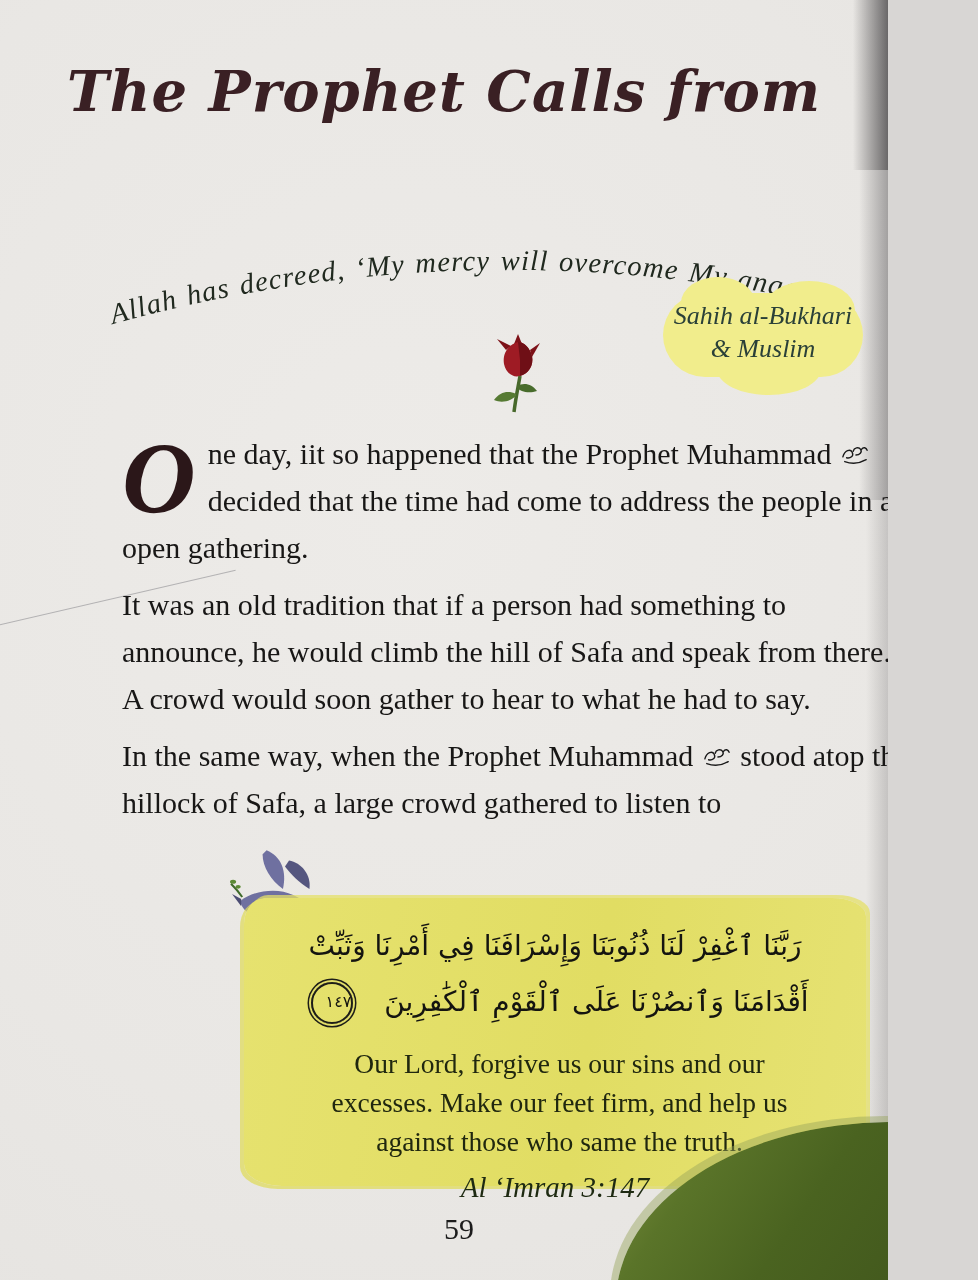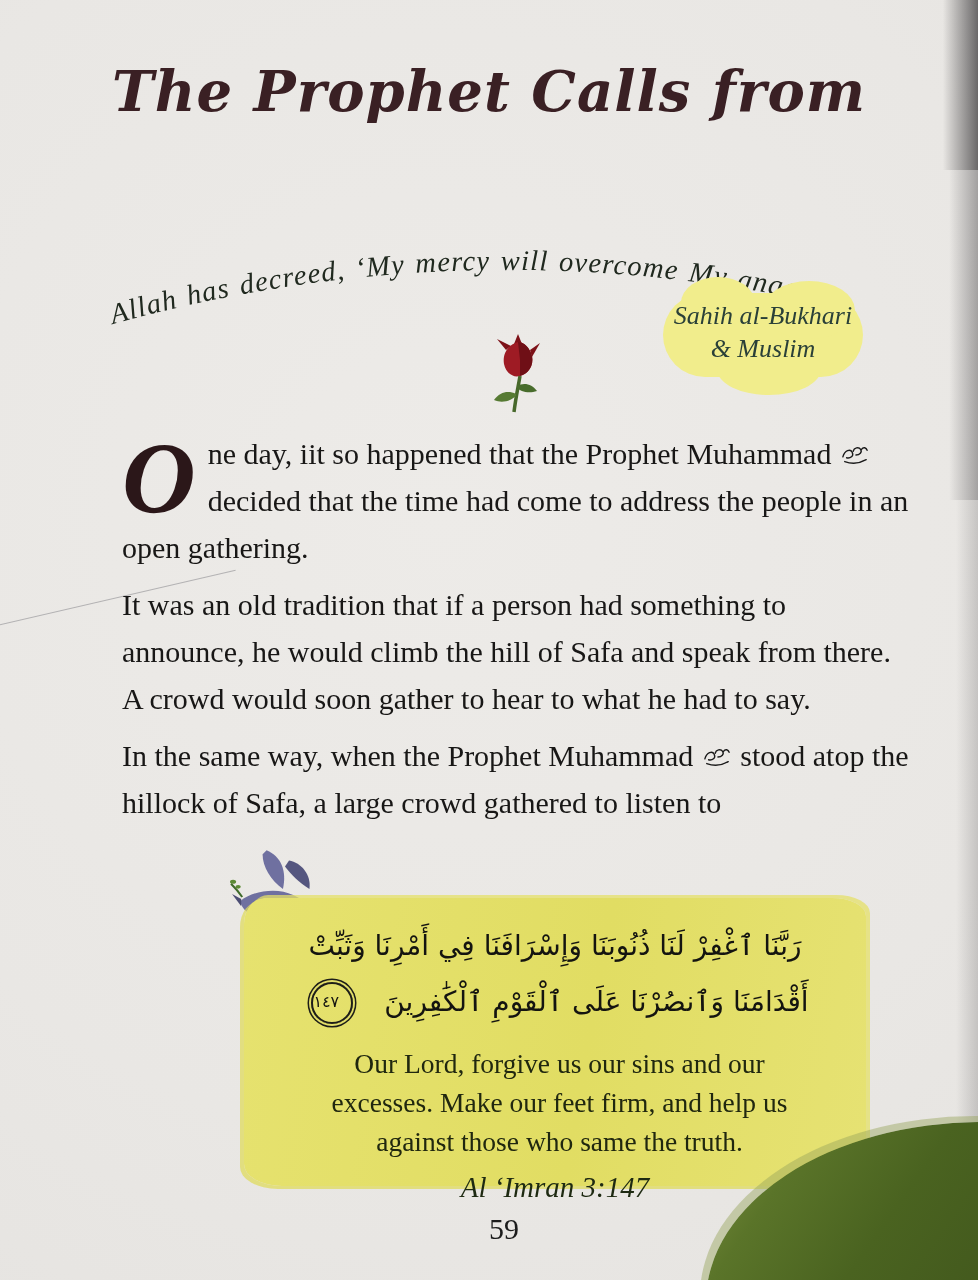--- a/index.html
+++ b/index.html
@@ -1,18 +1,18 @@
 <!DOCTYPE html>
 <html><head>
 <meta charset="utf-8">
 <style>
   html,body{margin:0;padding:0;}
   body{width:978px;height:1280px;overflow:hidden;background:#d8d6d4;}
   .page{
-    position:relative;width:978px;height:1280px;overflow:hidden;
+    position:relative;width:888px;height:1280px;overflow:hidden;
     background:
       radial-gradient(120% 90% at 45% 40%, #edebe8 0%, #e9e7e4 55%, #e4e2df 100%);
     font-family:"Liberation Serif","DejaVu Serif",serif;
   }
 
   
   .edge-shadow-a{position:absolute;top:0;right:0;width:44px;height:170px;
     background:linear-gradient(to left, rgba(28,26,29,.62), rgba(28,26,29,0) 80%);}
   .edge-shadow-b{position:absolute;top:170px;right:0;width:34px;height:330px;
     background:linear-gradient(to left, rgba(48,46,50,.38), rgba(48,46,50,0) 85%);}
@@ -61,21 +61,21 @@
   
   .verse-box{position:absolute;left:244px;top:898px;width:622px;height:288px;
     background:linear-gradient(100deg,#e6e26f 0%,#e1dd63 55%,#e6e273 100%);
     border-radius:20px 34px 16px 38px / 26px 18px 34px 22px;
     box-shadow:-4px 3px 0 0 rgba(223,219,95,.75), 4px -3px 0 0 rgba(228,224,104,.75);}
   .arabic{direction:rtl;text-align:center;white-space:nowrap;
     font-family:"DejaVu Sans",sans-serif;font-size:28px;line-height:56px;
     color:#141410;margin-top:20px;}
   .ayah-badge{display:inline-block;width:38px;height:38px;border:2px solid #1d1d18;
     border-radius:50%;box-shadow:0 0 0 2px #e3df69,0 0 0 3.5px #1d1d18;
-    font-size:16px;line-height:36px;text-align:left;vertical-align:middle;
+    font-size:16px;line-height:36px;text-align:right;vertical-align:middle;
     margin-left:10px;margin-right:22px;}
   .translation{margin-top:14px;text-align:center;
     font-size:27.5px;line-height:39px;color:#20270f;}
   .translation span{display:block;padding-left:9px;}
   .verse-ref{margin-top:10px;text-align:center;font-style:italic;
     font-size:29px;color:#1e2a12;}
 
   
   .page-number{position:absolute;left:0;top:1212px;width:100%;text-align:center;
     font-size:30px;color:#1c1c1c;text-indent:30px;}

